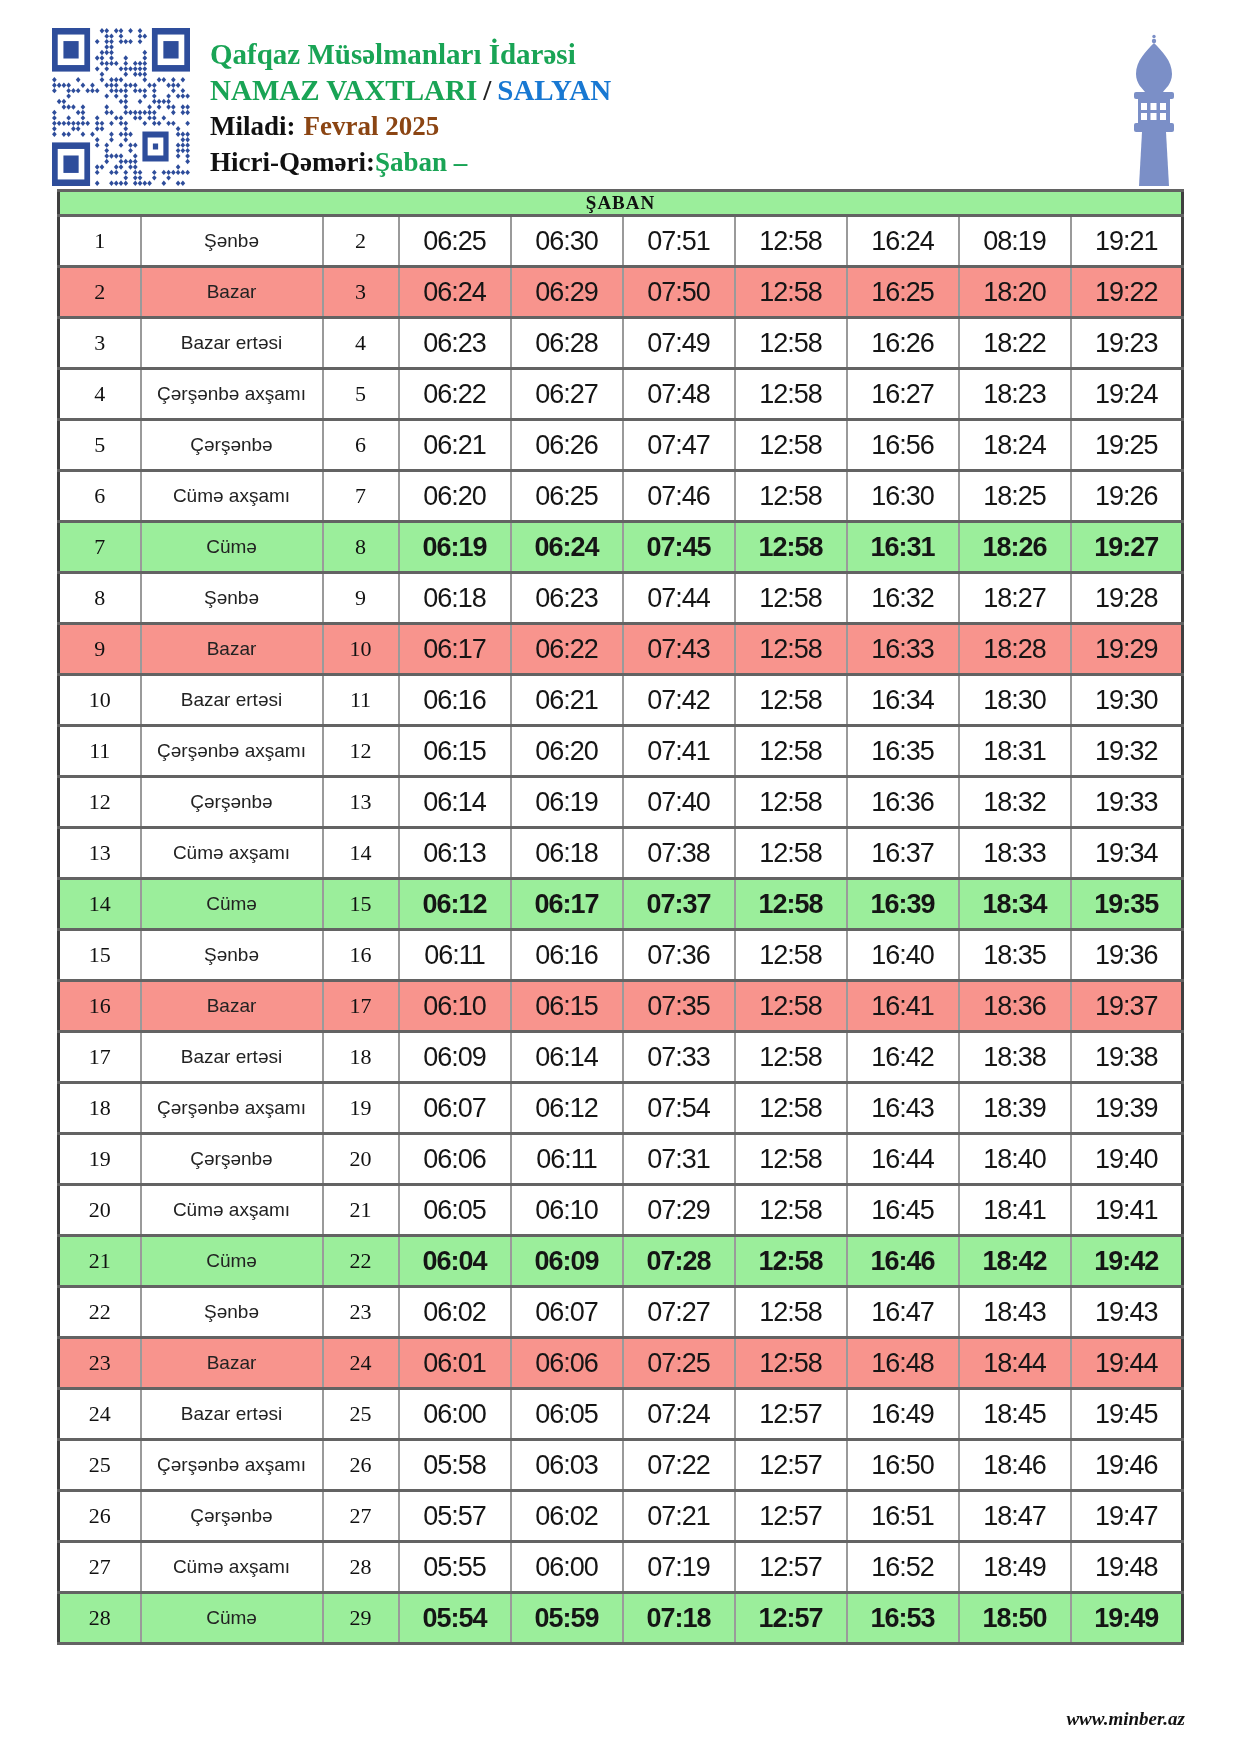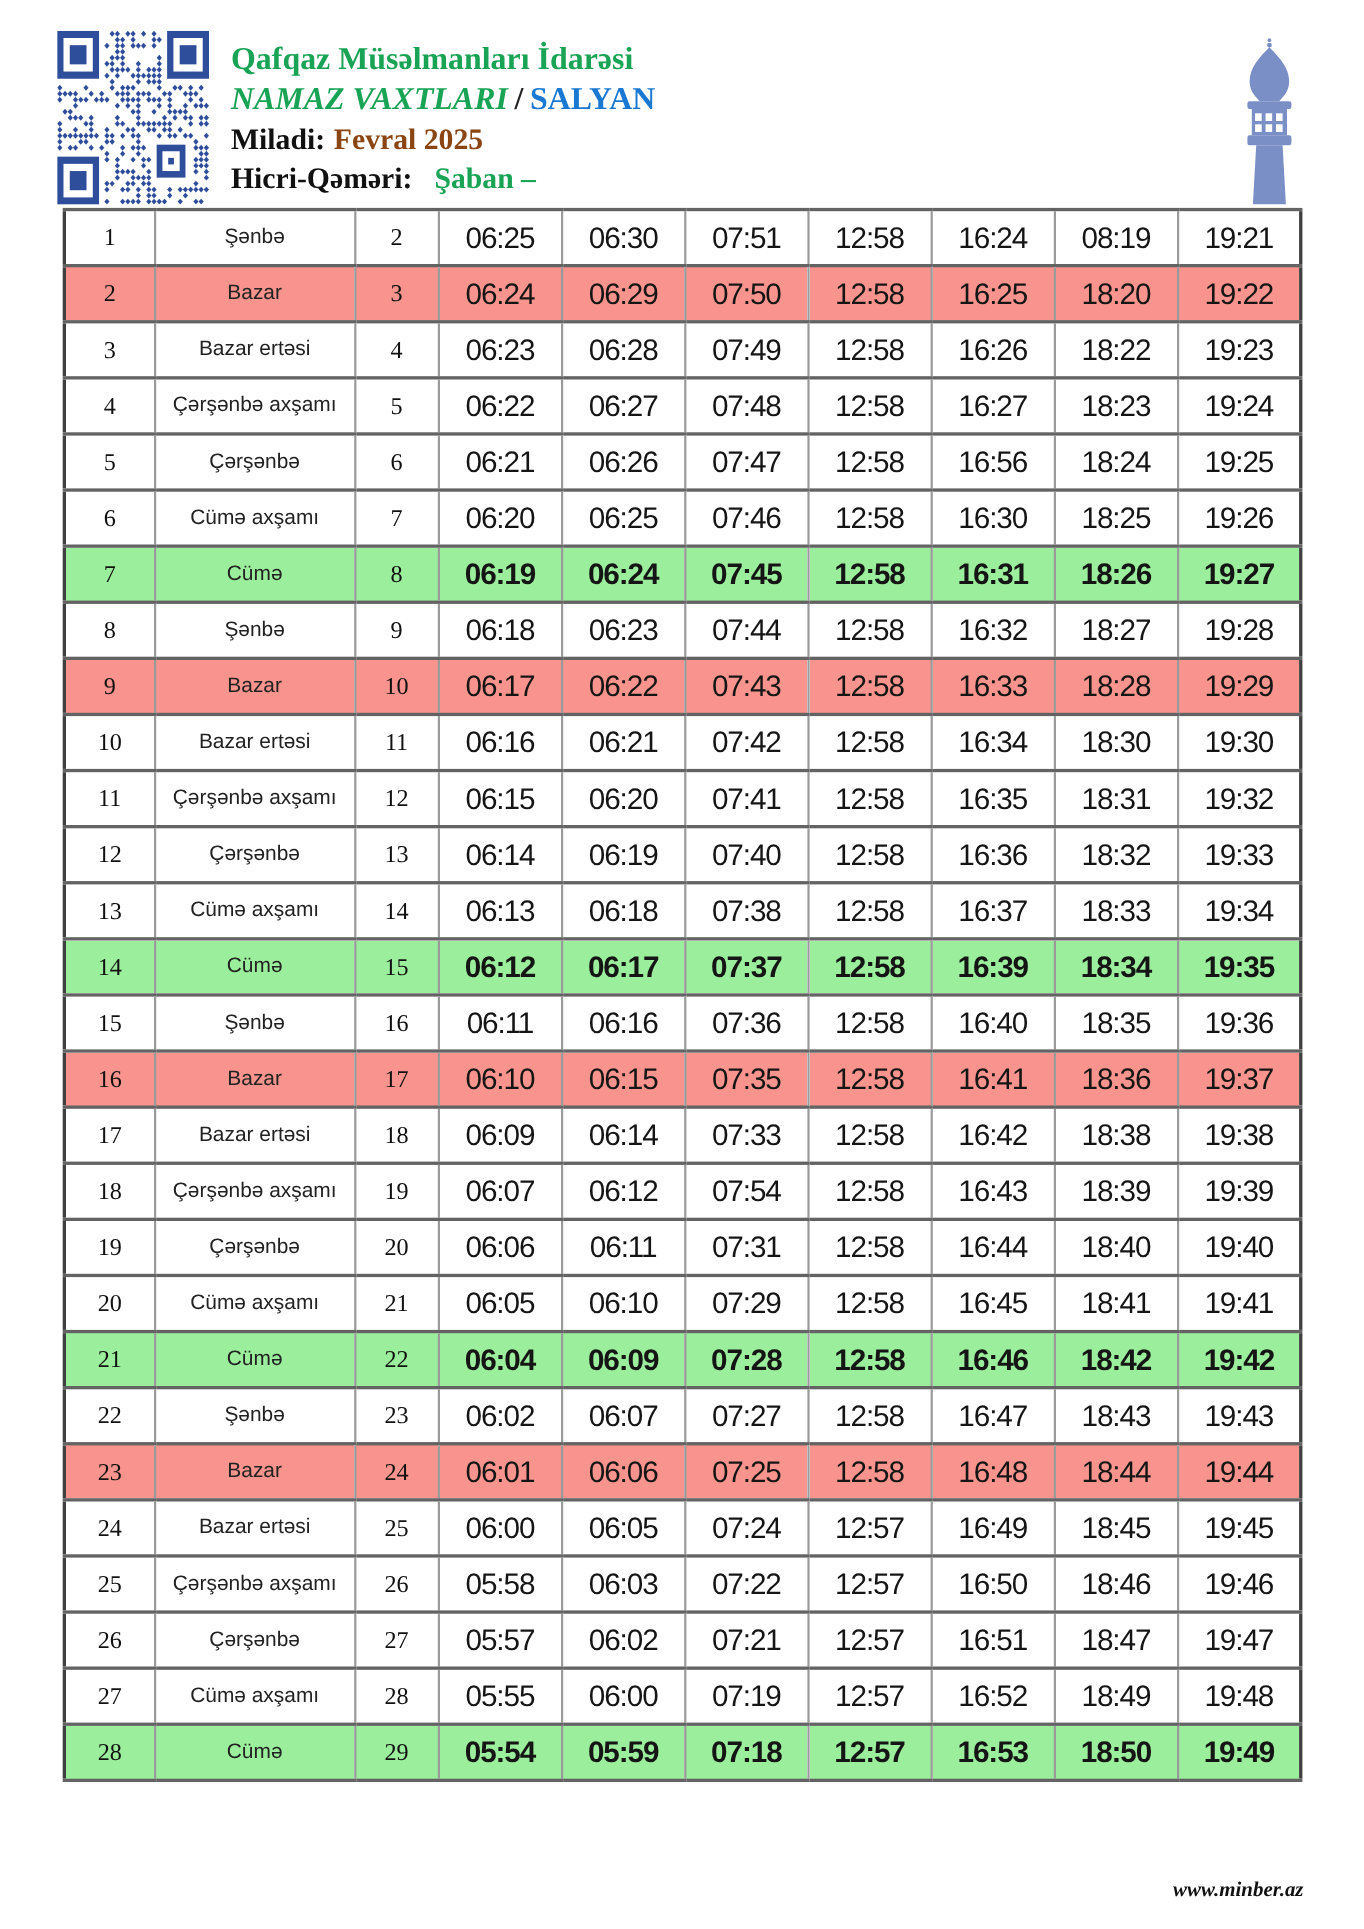--- a/index.html
+++ b/index.html
@@ -16,27 +16,27 @@
   .minaret { position:absolute; left:1128px; top:26px; width:52px; height:160px; }
   .minaret svg { width:100%; height:100%; }
 
   .titles {
     position:absolute; left:210px; right:230px; top:36px;
     font-weight:bold; color:#111;
   }
   .t-line { line-height:36px; white-space:nowrap; }
   .t1 { font-size:29px; color:#19a455; }
   .t2 { font-size:29px; }
-  .t2 .t-title { color:#19a455;font-style:italic; }
+  .t2 .t-title { color:#19a455; }
   .t2 .t-sep { color:#222; margin:0 6px; }
   .t2 .t-city { color:#1878d2; }
   .t3 { font-size:27px; }
   .t3 .t-val { color:#8b4513; margin-left:8px; }
   .t4 { font-size:27px; }
-  .t4 .t-val { color:#19a455; margin-left:20px; }
+  .t4 .t-val { color:#19a455; margin-left:0; }
 
   
   table.prayer {
     position:absolute; left:57px; top:189px; width:1124px;
     border-collapse:collapse; table-layout:fixed;
     border:3px solid #3f3f3f;
   }
   col.w-miladi { width:82px; }
   col.w-hefte  { width:182px; }
   col.w-hicri  { width:76px; }
@@ -411,20 +411,23 @@
         <col class="w-hicri">
       <col class="w-time">
         <col class="w-time">
         <col class="w-time">
         <col class="w-time">
       <col class="w-time">
         <col class="w-time">
         <col class="w-time">
     </colgroup>
     <thead>
+      <tr class="band-row">
+        <td colspan="10">ŞABAN</td>
+      </tr>
     </thead>
     <tbody>
         <tr class="normal">
       <td class="c-miladi">1</td>
       <td class="c-hefte">Şənbə</td>
       <td class="c-hicri">2</td>
       <td class="c-time">06:25</td>
       <td class="c-time">06:30</td>
       <td class="c-time">07:51</td>
       <td class="c-time">12:58</td>

